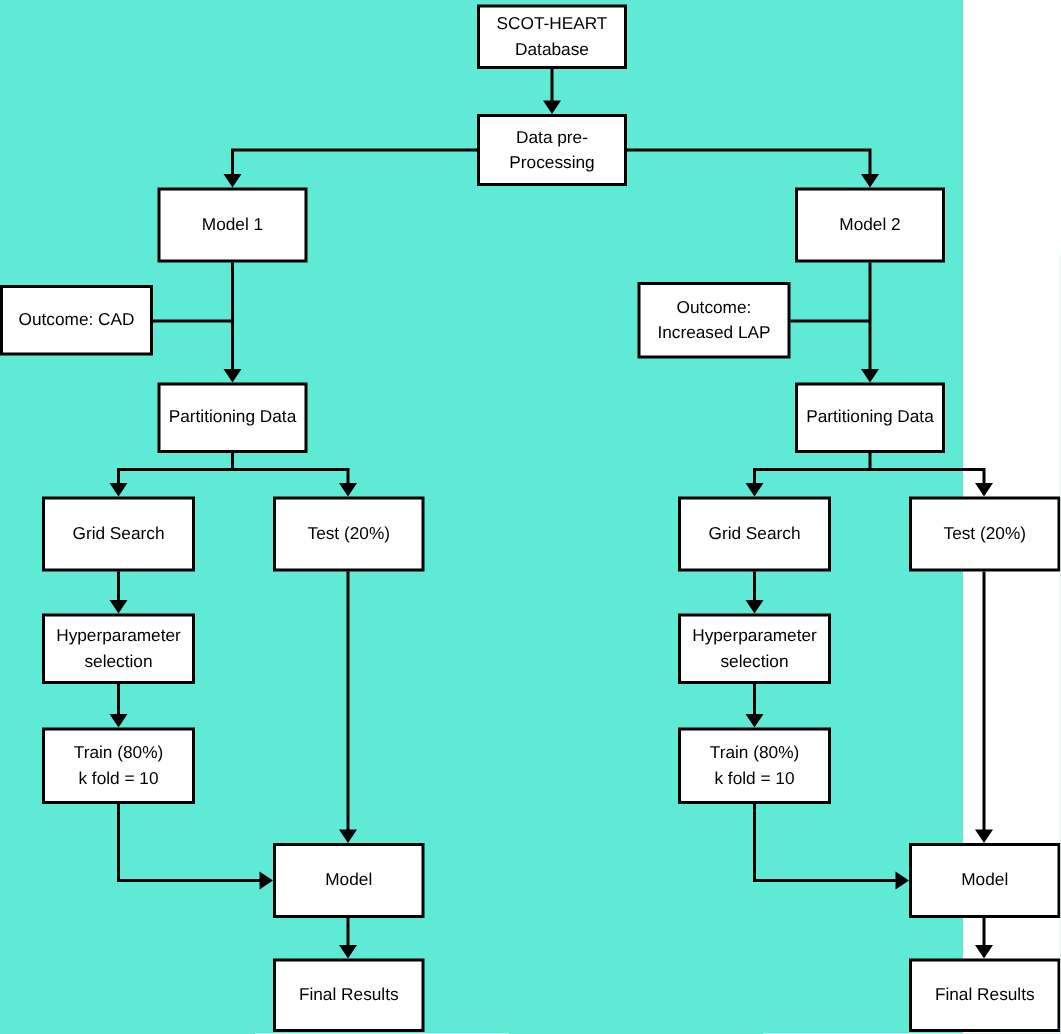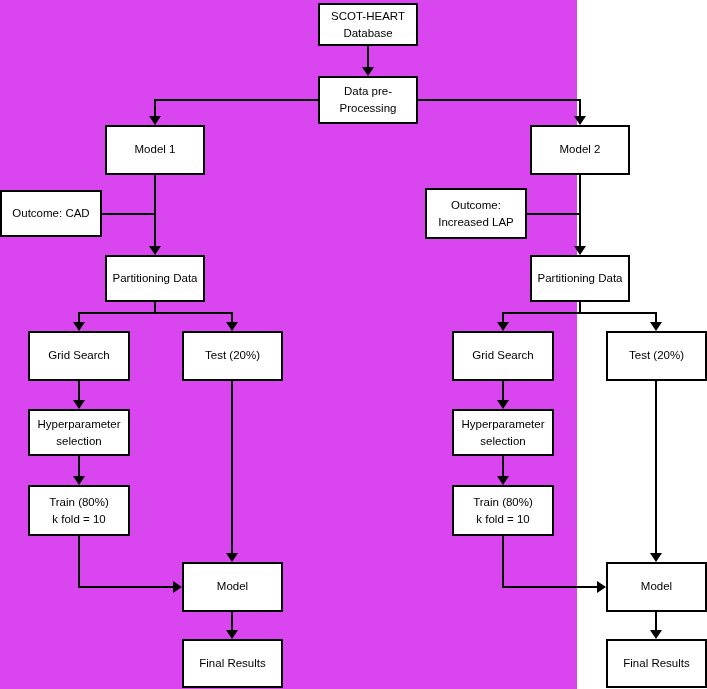--- a/index.html
+++ b/index.html
@@ -2,23 +2,23 @@
 <html><head>
 <meta charset="utf-8">
 <style>
   html, body {
     margin: 0;
     padding: 0;
     background: #ffffff;
   }
   #diagram-root {
     position: relative;
-    width: 577px;
+    width: 642px;
     height: 689px;
-    background: #d946ef;
+    background: #5eead4;
     font-family: "Liberation Sans", sans-serif;
   }
   svg#flowchart {
     display: block;
     width: 707px;
     height: 689px;
   }
   .node-rect {
     fill: #ffffff;
     stroke: #000000;

